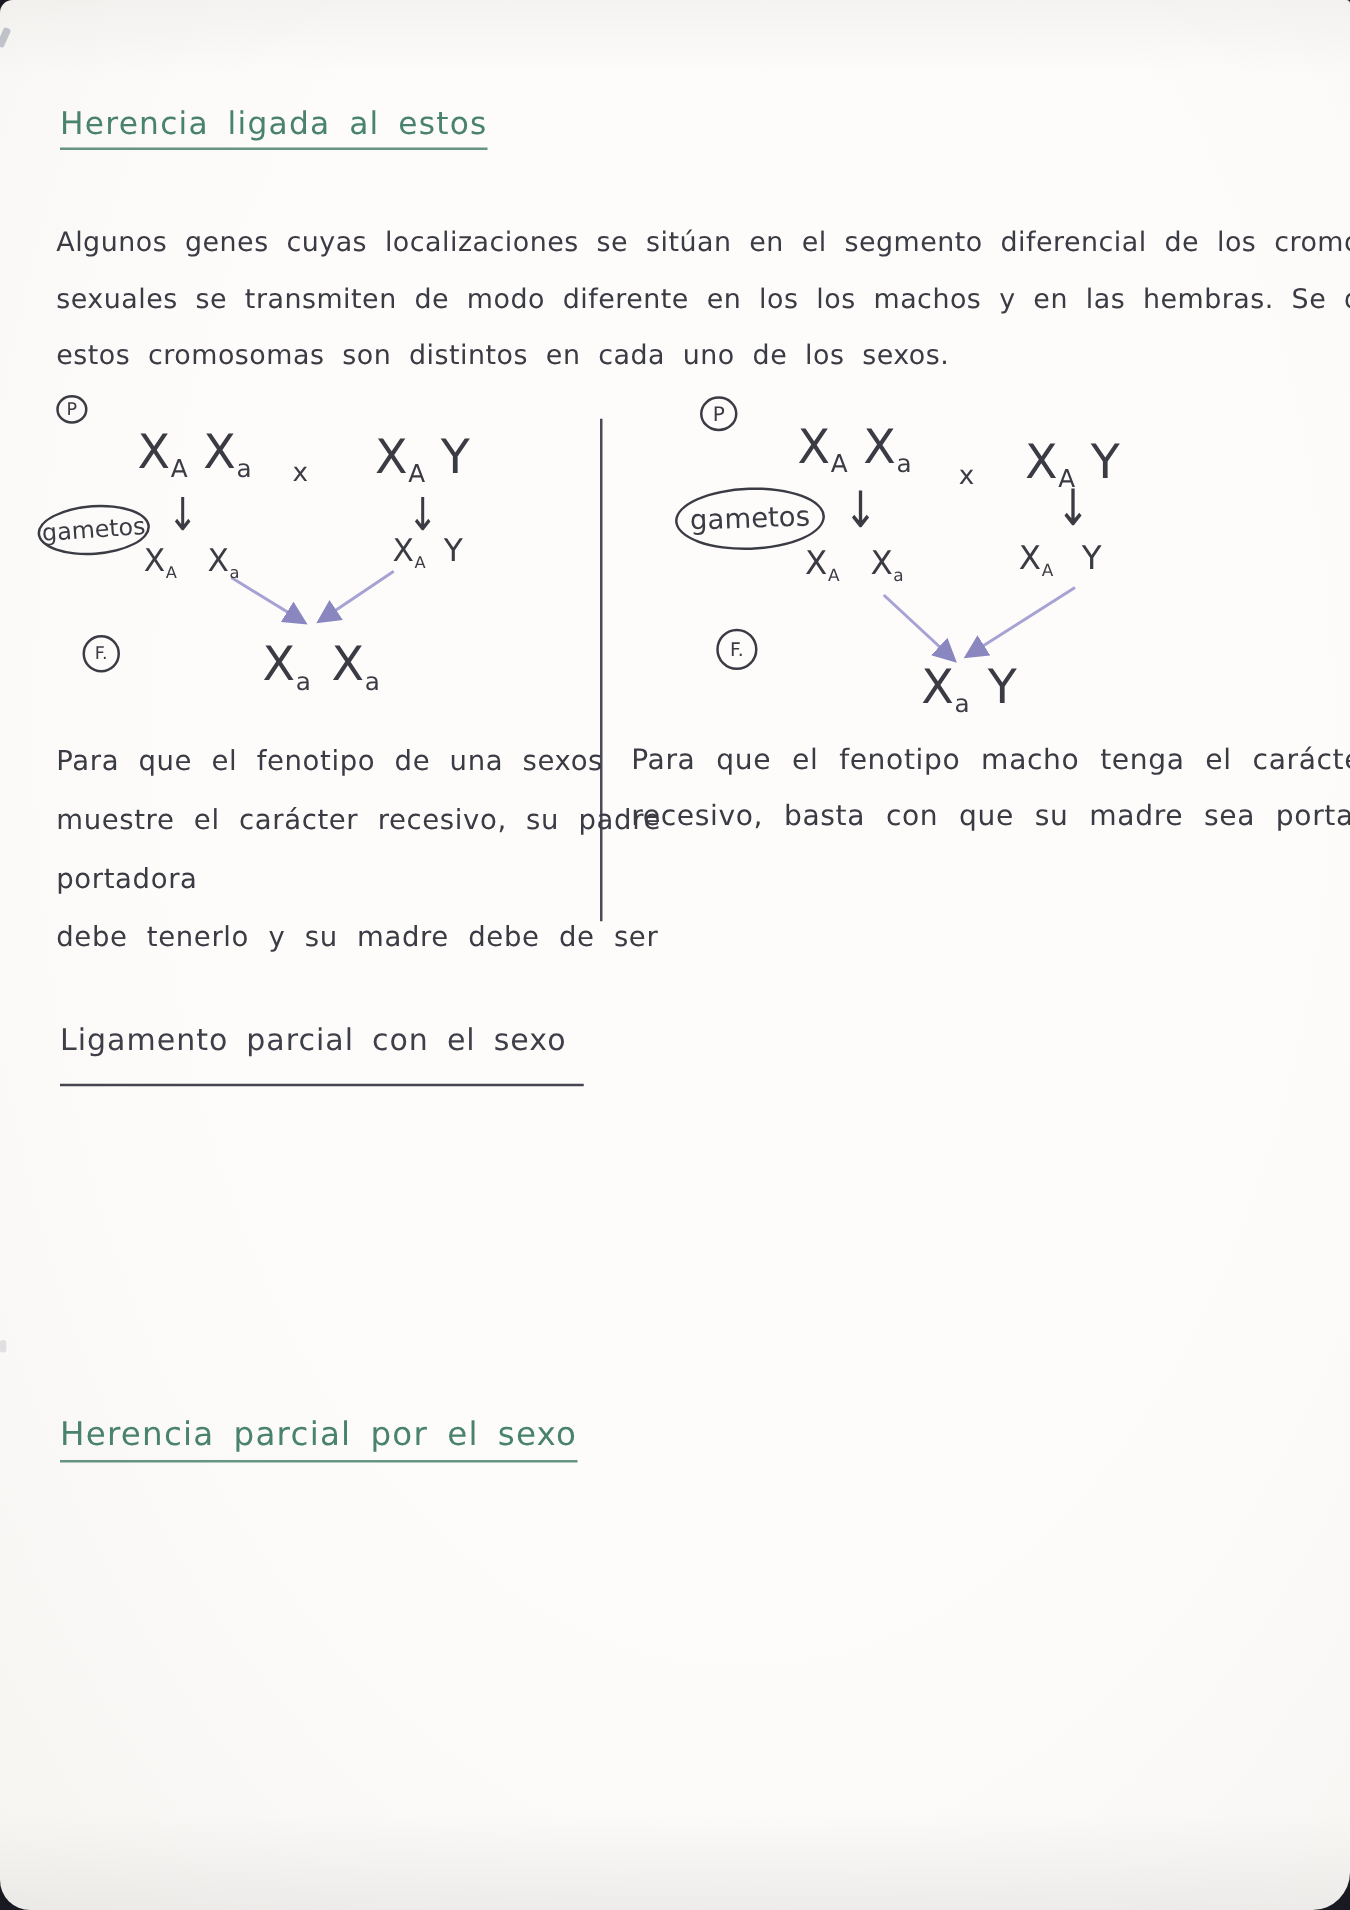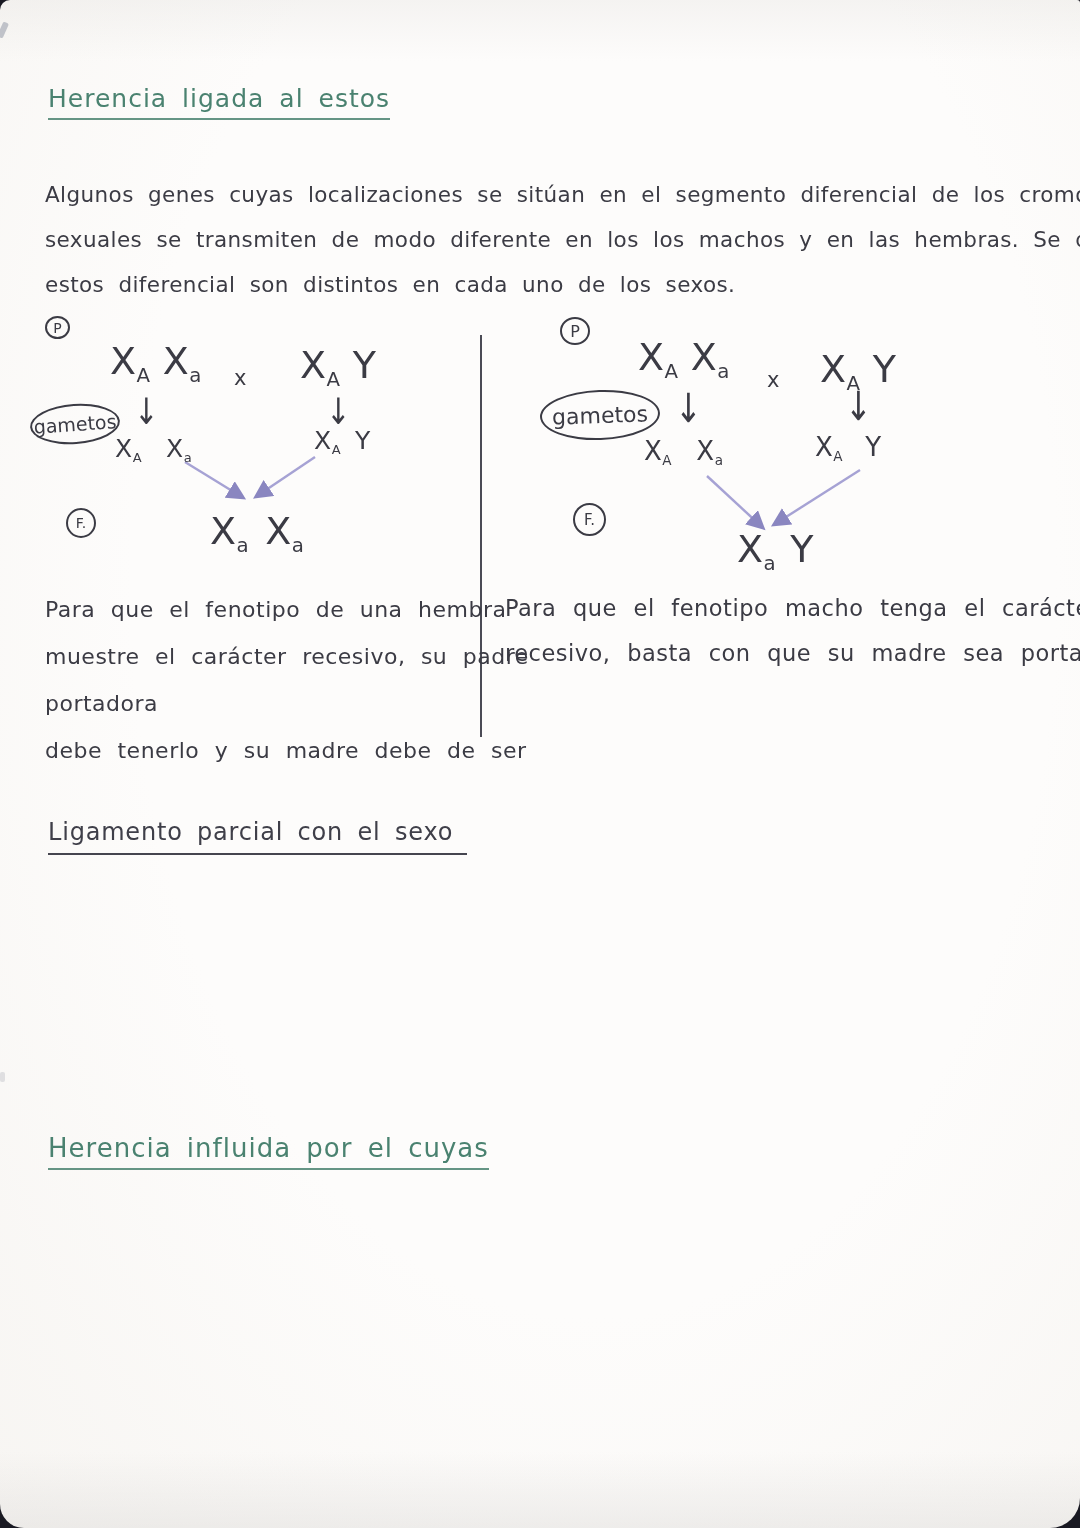--- a/index.html
+++ b/index.html
@@ -31,21 +31,21 @@
     font-size:21.5px;
     line-height:45px;
     word-spacing:7px;
     letter-spacing:.4px;
     white-space:nowrap;
   }
   .note-line{white-space:nowrap;}
   .heading-dark{
     color:#3f3f49;
     font-size:24px;
-    padding-bottom:7px;
+    padding-bottom:21px;
     padding-right:14px;
     border-bottom:2px solid #45454f;
     letter-spacing:.8px;
     word-spacing:6px;
   }
   .geno{line-height:1; white-space:nowrap;}
   .geno sub{font-size:52%; vertical-align:-0.4em; letter-spacing:0;}
   .circle-badge{
     border:2px solid #3b3b44;
     border-radius:50%;
@@ -71,21 +71,21 @@
 <div class="page">
 
   <div class="abs smudge" style="left:0;top:22px;width:6px;height:16px;transform:rotate(24deg);opacity:.75;"></div>
   <div class="abs smudge" style="left:0;top:1072px;width:5px;height:10px;opacity:.35;"></div>
 
   <div class="abs hw title-green" style="left:48px;top:84px;">Herencia ligada al estos</div>
 
   <div class="abs" style="left:45px;top:172px;width:1010px;">
     <div class="hw intro-line">Algunos genes cuyas localizaciones se sitúan en el segmento diferencial de los cromosomas</div>
     <div class="hw intro-line">sexuales se transmiten de modo diferente en los los machos y en las hembras. Se debe a que</div>
-    <div class="hw intro-line">estos diferencial son distintos en cada uno de los sexos.</div>
+    <div class="hw intro-line">estos cromosomas son distintos en cada uno de los sexos.</div>
   </div>
 
   <div class="abs" style="left:30px;top:310px;width:450px;height:260px;">
     <svg class="overlay">
       <defs>
         <marker id="ahL" markerWidth="9" markerHeight="8" refX="6" refY="4" orient="auto">
           <path d="M0,0 L8,4 L0,8 Z" fill="#8a86c0"></path>
         </marker>
       </defs>
       <line x1="155" y1="152" x2="212" y2="187" stroke="#a6a2d4" stroke-width="2.4" marker-end="url(#ahL)"></line>
@@ -137,28 +137,28 @@
 
     <div class="abs hw geno" style="left:114px;top:128px;font-size:26px;word-spacing:16px;">X<sub>A</sub> X<sub>a</sub></div>
     <div class="abs hw geno" style="left:285px;top:124px;font-size:26px;word-spacing:14px;">X<sub>A</sub> Y</div>
 
     <div class="abs circle-badge" style="left:43px;top:193px;width:33px;height:33px;font-size:15px;">F.</div>
 
     <div class="abs hw geno" style="left:207px;top:220px;font-size:38px;word-spacing:2px;">X<sub>a</sub> Y</div>
   </div>
 
   <div class="abs" style="left:45px;top:586px;width:430px;">
-    <div class="hw note-line" style="font-size:22px;line-height:47px;word-spacing:8px;">Para que el fenotipo de una hembra</div>
+    <div class="hw note-line" style="font-size:22px;line-height:47px;word-spacing:8px;">Para que el fenotipo de una sexos</div>
     <div class="hw note-line" style="font-size:22px;line-height:47px;word-spacing:8px;">muestre el carácter recesivo, su padre</div>
     <div class="hw note-line" style="font-size:22px;line-height:47px;word-spacing:8px;">portadora</div>
     <div class="hw note-line" style="font-size:22px;line-height:47px;word-spacing:8px;">debe tenerlo y su madre debe de ser</div>
   </div>
 
   <div class="abs" style="left:505px;top:586px;width:560px;">
     <div class="hw note-line" style="font-size:22.5px;line-height:45px;word-spacing:9px;">Para que el fenotipo macho tenga el carácter</div>
     <div class="hw note-line" style="font-size:22.5px;line-height:45px;word-spacing:9px;">recesivo, basta con que su madre sea portadora</div>
   </div>
 
   <div class="abs heading-dark" style="left:48px;top:818px;">Ligamento parcial con el sexo</div>
 
-  <div class="abs title-green" style="left:48px;top:1133px;font-size:26px;border-bottom-width:2.5px;">Herencia influida por el cuyas</div>
+  <div class="abs title-green" style="left:48px;top:1133px;font-size:26px;border-bottom-width:2.5px;">Herencia parcial por el sexo</div>
 
 </div>
 
 </body></html>

